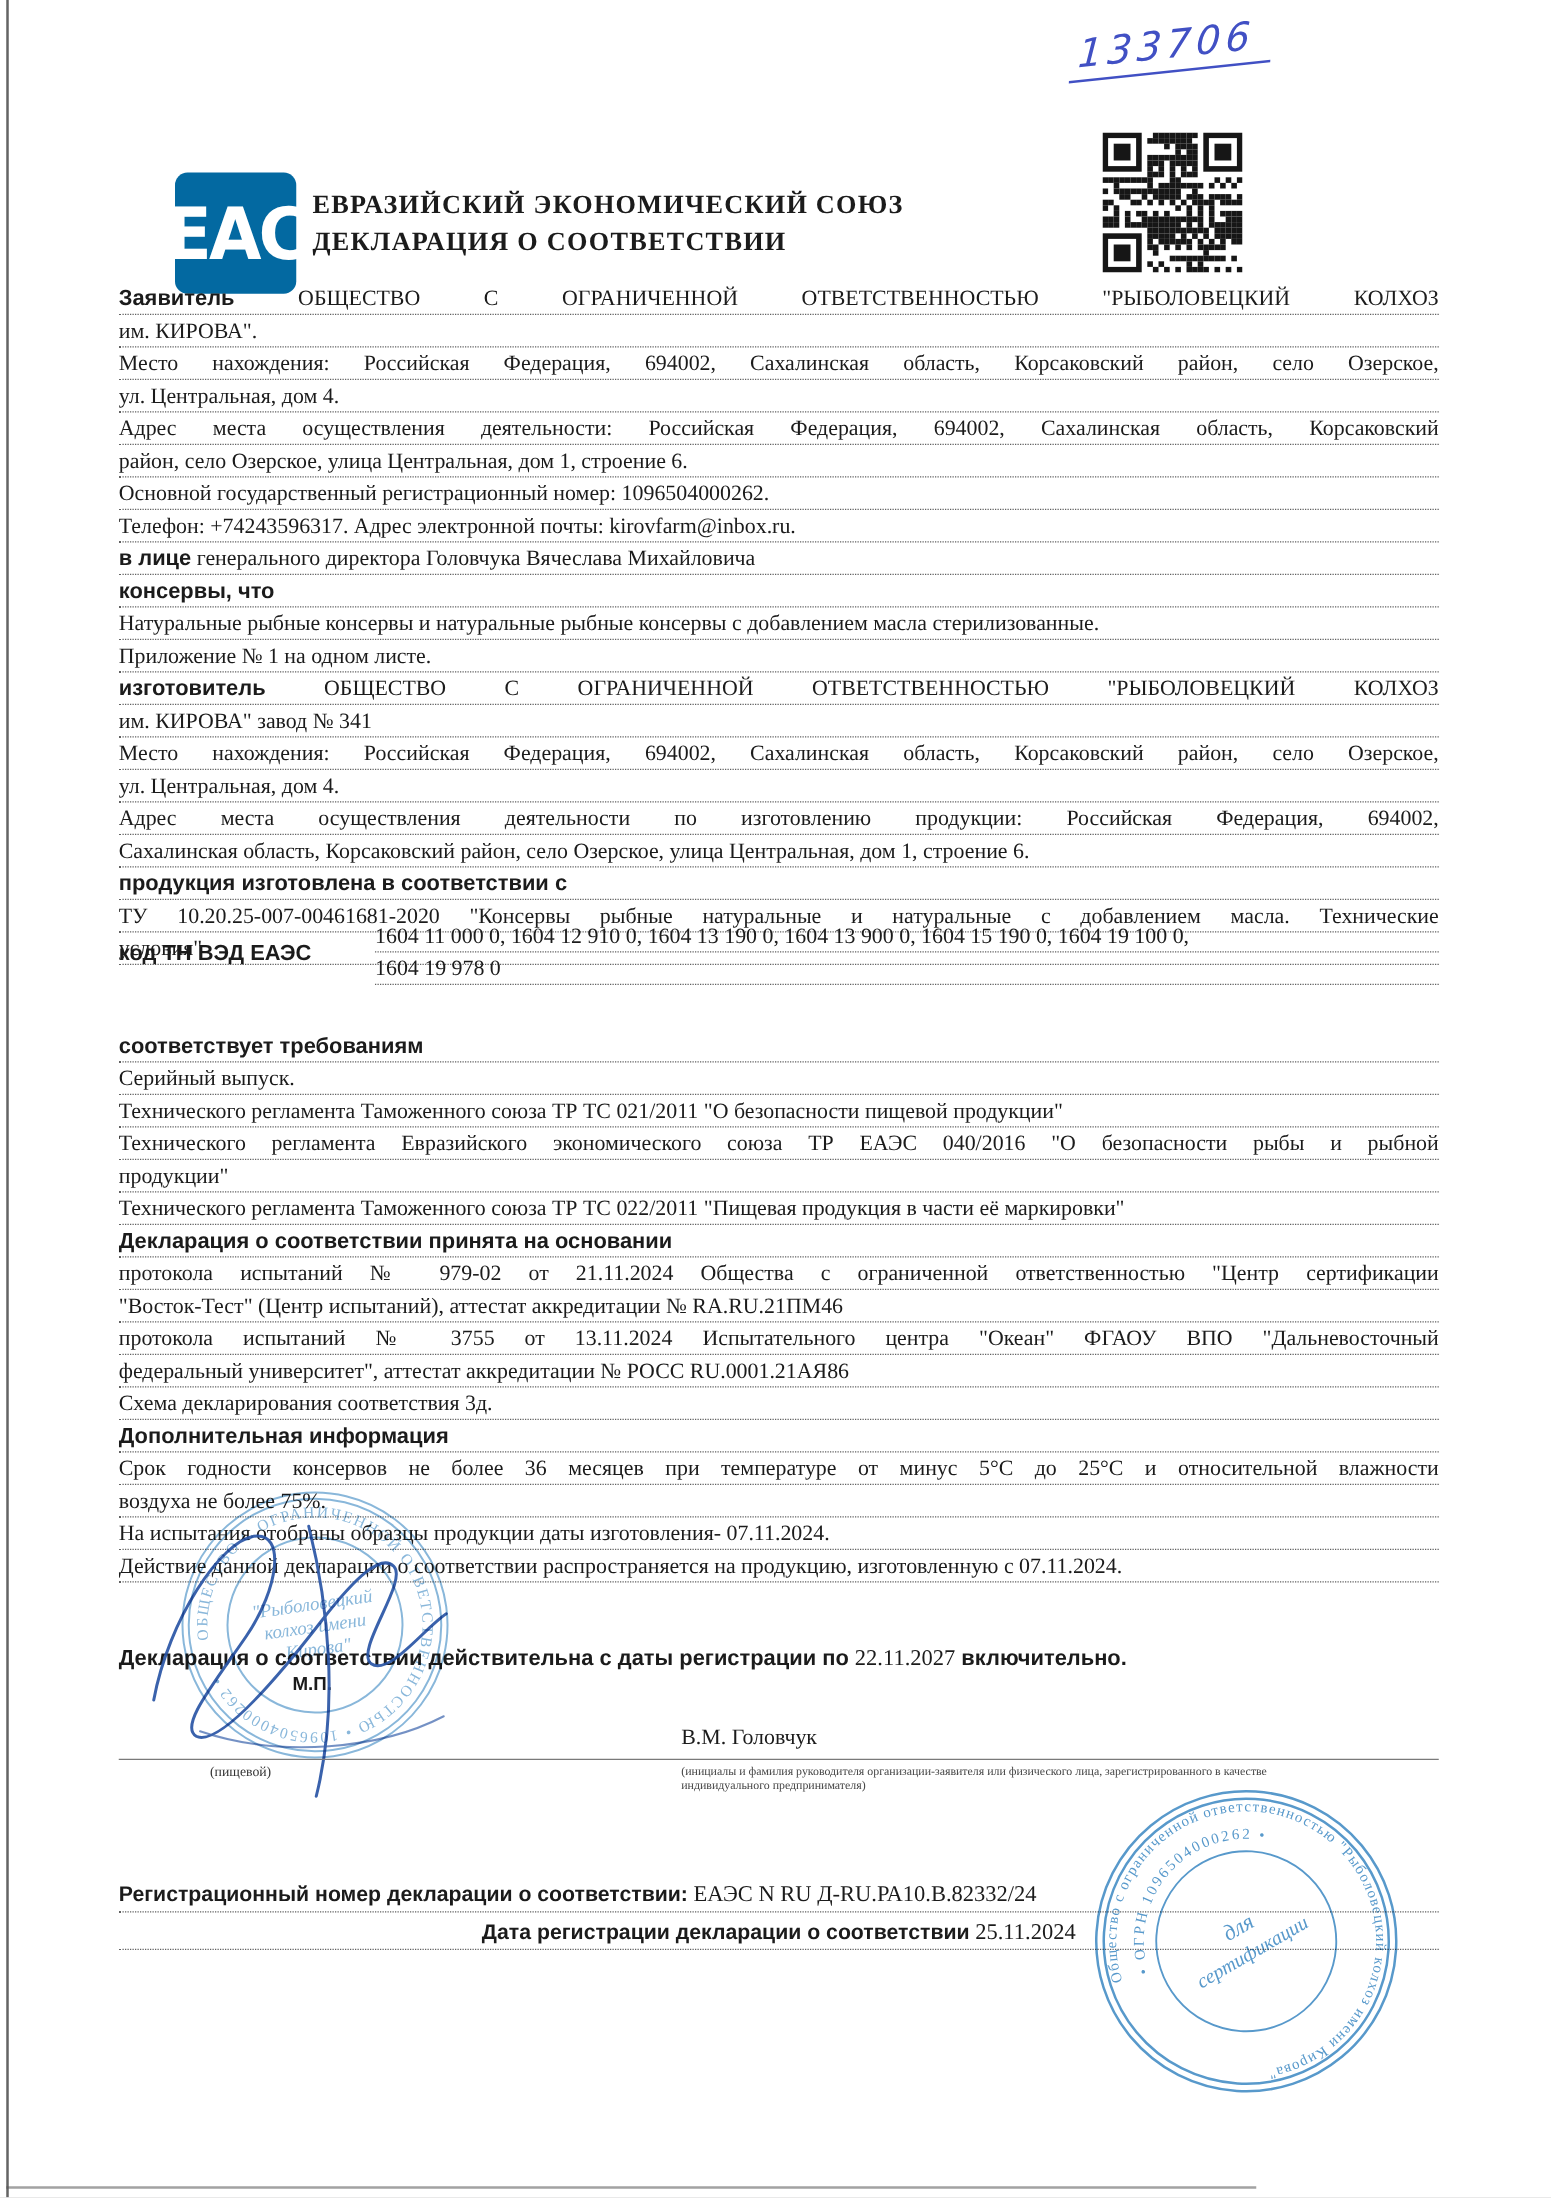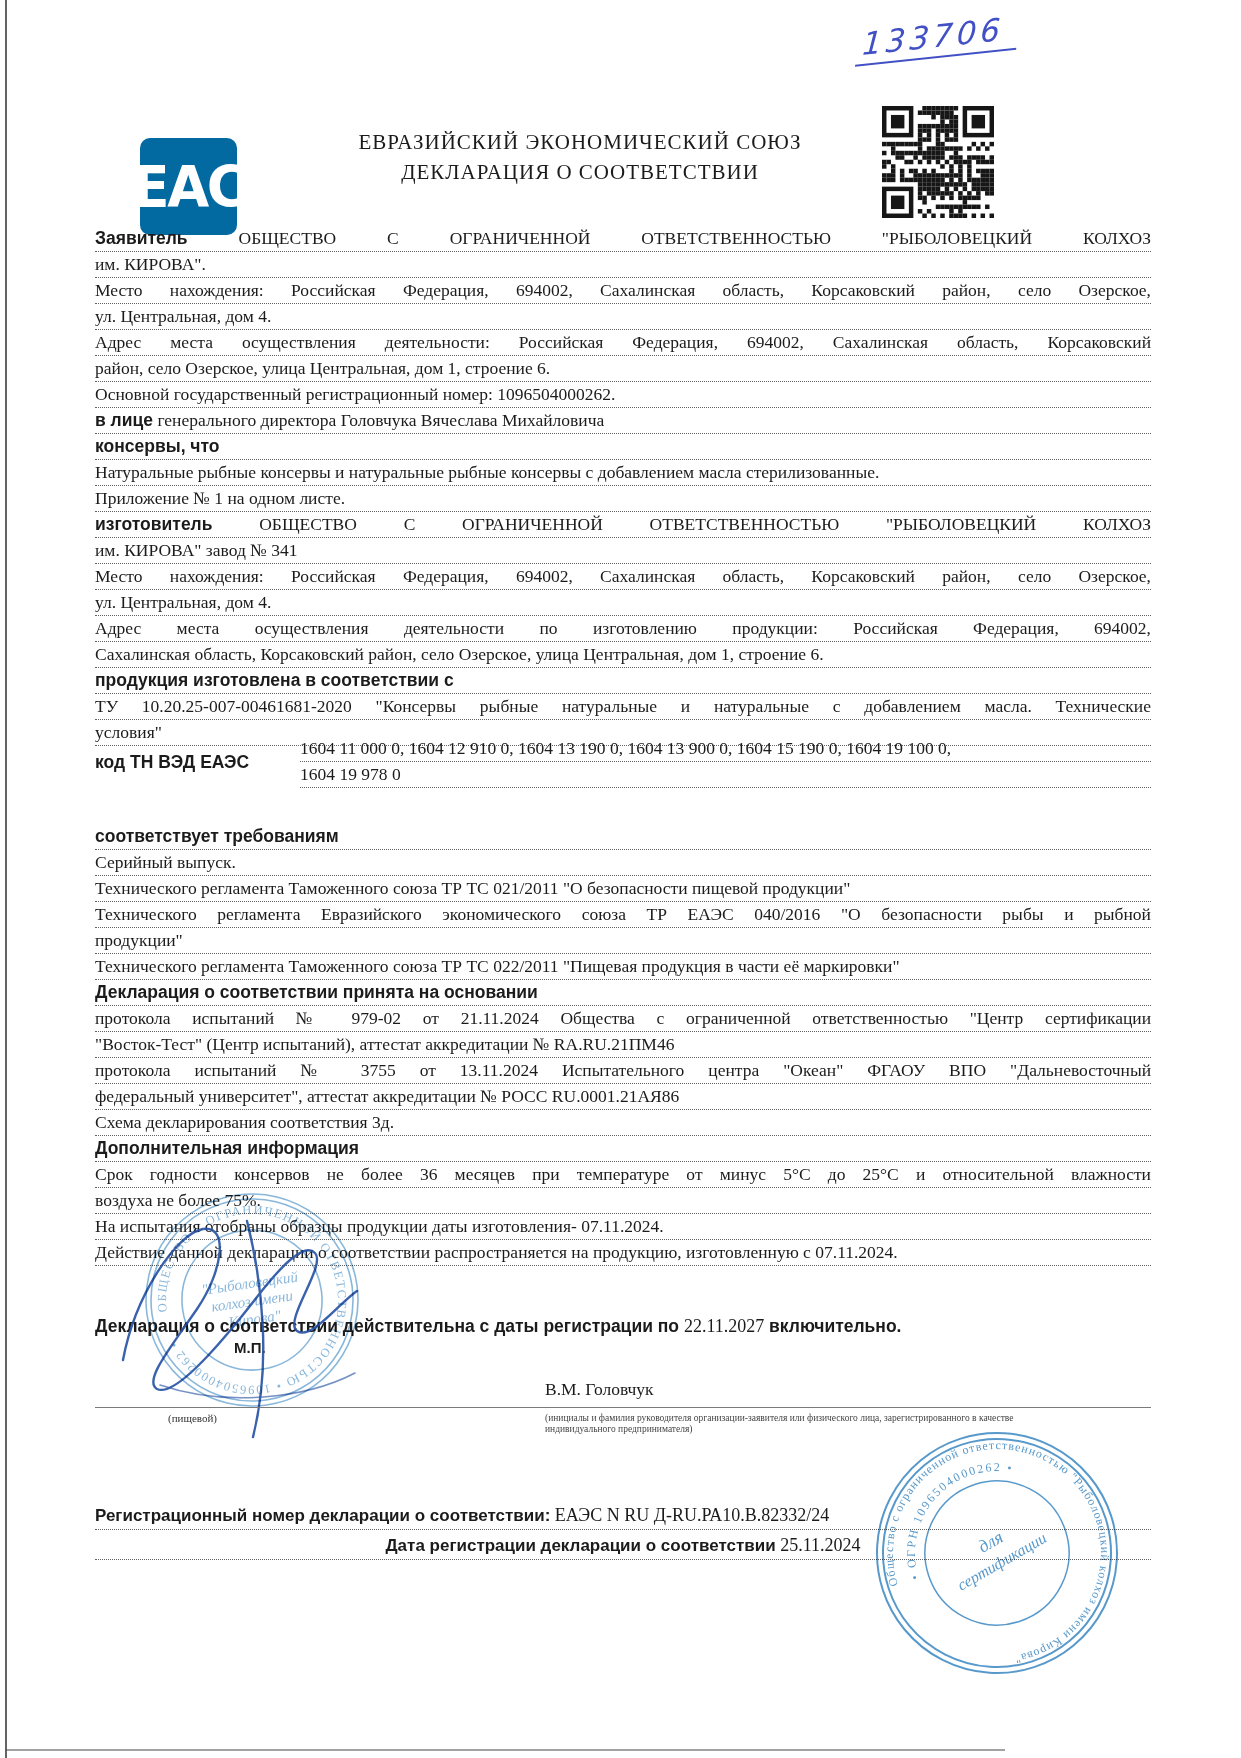--- a/index.html
+++ b/index.html
@@ -29,22 +29,22 @@
     position:absolute; left:140px; top:138px; width:97px; height:97px;
     background:#0369a1; border-radius:10px;
     display:flex; align-items:center; justify-content:center;
   }
   .eac-logo span {
     color:#ffffff; font-family:"DejaVu Sans", sans-serif; font-weight:bold;
     font-size:46px; letter-spacing:-2px; transform:scale(1.18,1.25);
   }
 
   .title {
-    position:absolute; left:250px; top:127px; width:660px; text-align:center;
-    font-weight:normal; font-size:21px; line-height:30px; letter-spacing:1px;
+    position:absolute; left:250px; top:148px; width:660px; text-align:left;
+    font-weight:bold; font-size:21px; line-height:30px; letter-spacing:1px;
   }
 
   .qr { position:absolute; left:882px; top:106px; width:112px; height:112px; }
 
   .content { position:absolute; left:95px; width:1056px; }
   .line {
     height:26px; line-height:25px; font-size:17.5px;
     border-bottom:1px dotted #616161; overflow:hidden; white-space:nowrap;
   }
   .line.justify { white-space:normal; text-align:justify; text-align-last:justify; }
@@ -372,20 +372,21 @@
     </svg>
 
   <div id="body1" class="content" style="top:226px">
       <div class="line justify"><span class="lb">Заявитель</span><span> ОБЩЕСТВО С ОГРАНИЧЕННОЙ ОТВЕТСТВЕННОСТЬЮ "РЫБОЛОВЕЦКИЙ КОЛХОЗ</span></div>
       <div class="line"><span>им. КИРОВА".</span></div>
       <div class="line justify"><span>Место нахождения: Российская Федерация, 694002, Сахалинская область, Корсаковский район, село Озерское,</span></div>
       <div class="line"><span>ул. Центральная, дом 4.</span></div>
       <div class="line justify"><span>Адрес места осуществления деятельности: Российская Федерация, 694002, Сахалинская область, Корсаковский</span></div>
       <div class="line"><span>район, село Озерское, улица Центральная, дом 1, строение 6.</span></div>
       <div class="line"><span>Основной государственный регистрационный номер: 1096504000262.</span></div>
+      <div class="line"><span>Телефон: +74243596317. Адрес электронной почты: kirovfarm@inbox.ru.</span></div>
       <div class="line"><span class="lb">в лице</span><span> генерального директора Головчука Вячеслава Михайловича</span></div>
       <div class="line"><span class="lb">консервы, что</span></div>
       <div class="line"><span>Натуральные рыбные консервы и натуральные рыбные консервы с добавлением масла стерилизованные.</span></div>
       <div class="line"><span>Приложение № 1 на одном листе.</span></div>
       <div class="line justify"><span class="lb">изготовитель</span><span> ОБЩЕСТВО С ОГРАНИЧЕННОЙ ОТВЕТСТВЕННОСТЬЮ "РЫБОЛОВЕЦКИЙ КОЛХОЗ</span></div>
       <div class="line"><span>им. КИРОВА" завод № 341</span></div>
       <div class="line justify"><span>Место нахождения: Российская Федерация, 694002, Сахалинская область, Корсаковский район, село Озерское,</span></div>
       <div class="line"><span>ул. Центральная, дом 4.</span></div>
       <div class="line justify"><span>Адрес места осуществления деятельности по изготовлению продукции: Российская Федерация, 694002,</span></div>
       <div class="line"><span>Сахалинская область, Корсаковский район, село Озерское, улица Центральная, дом 1, строение 6.</span></div>

